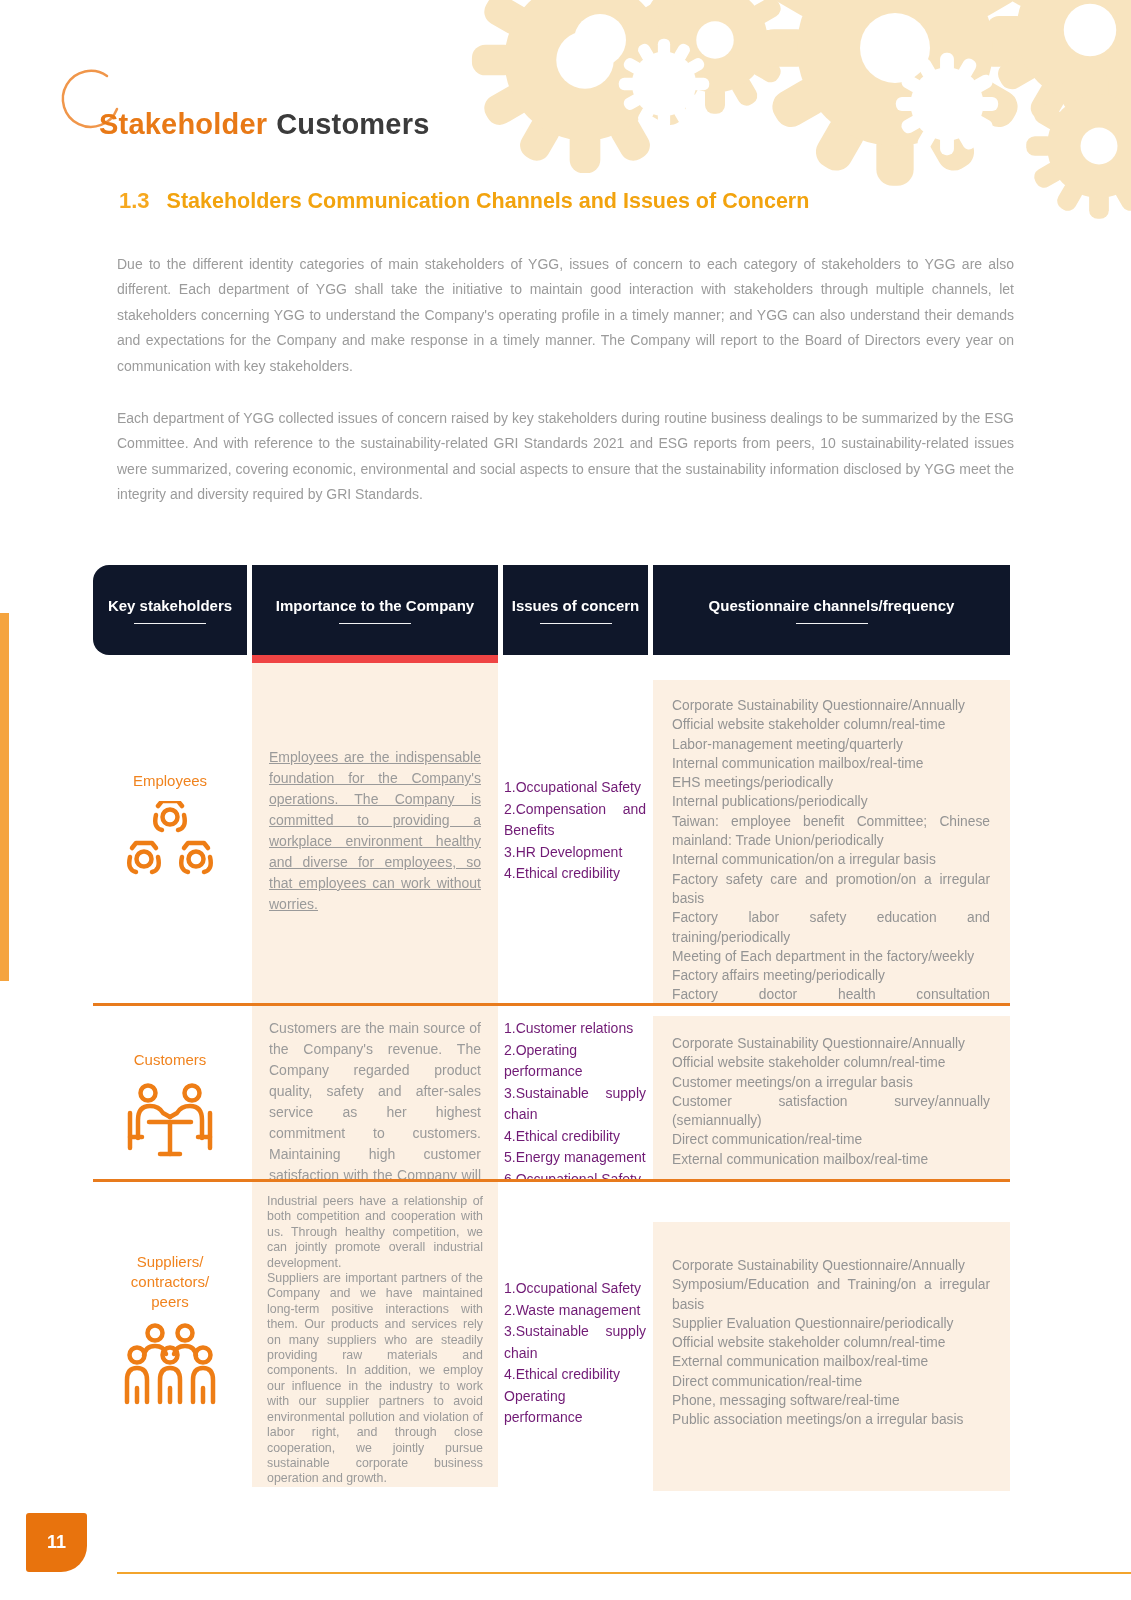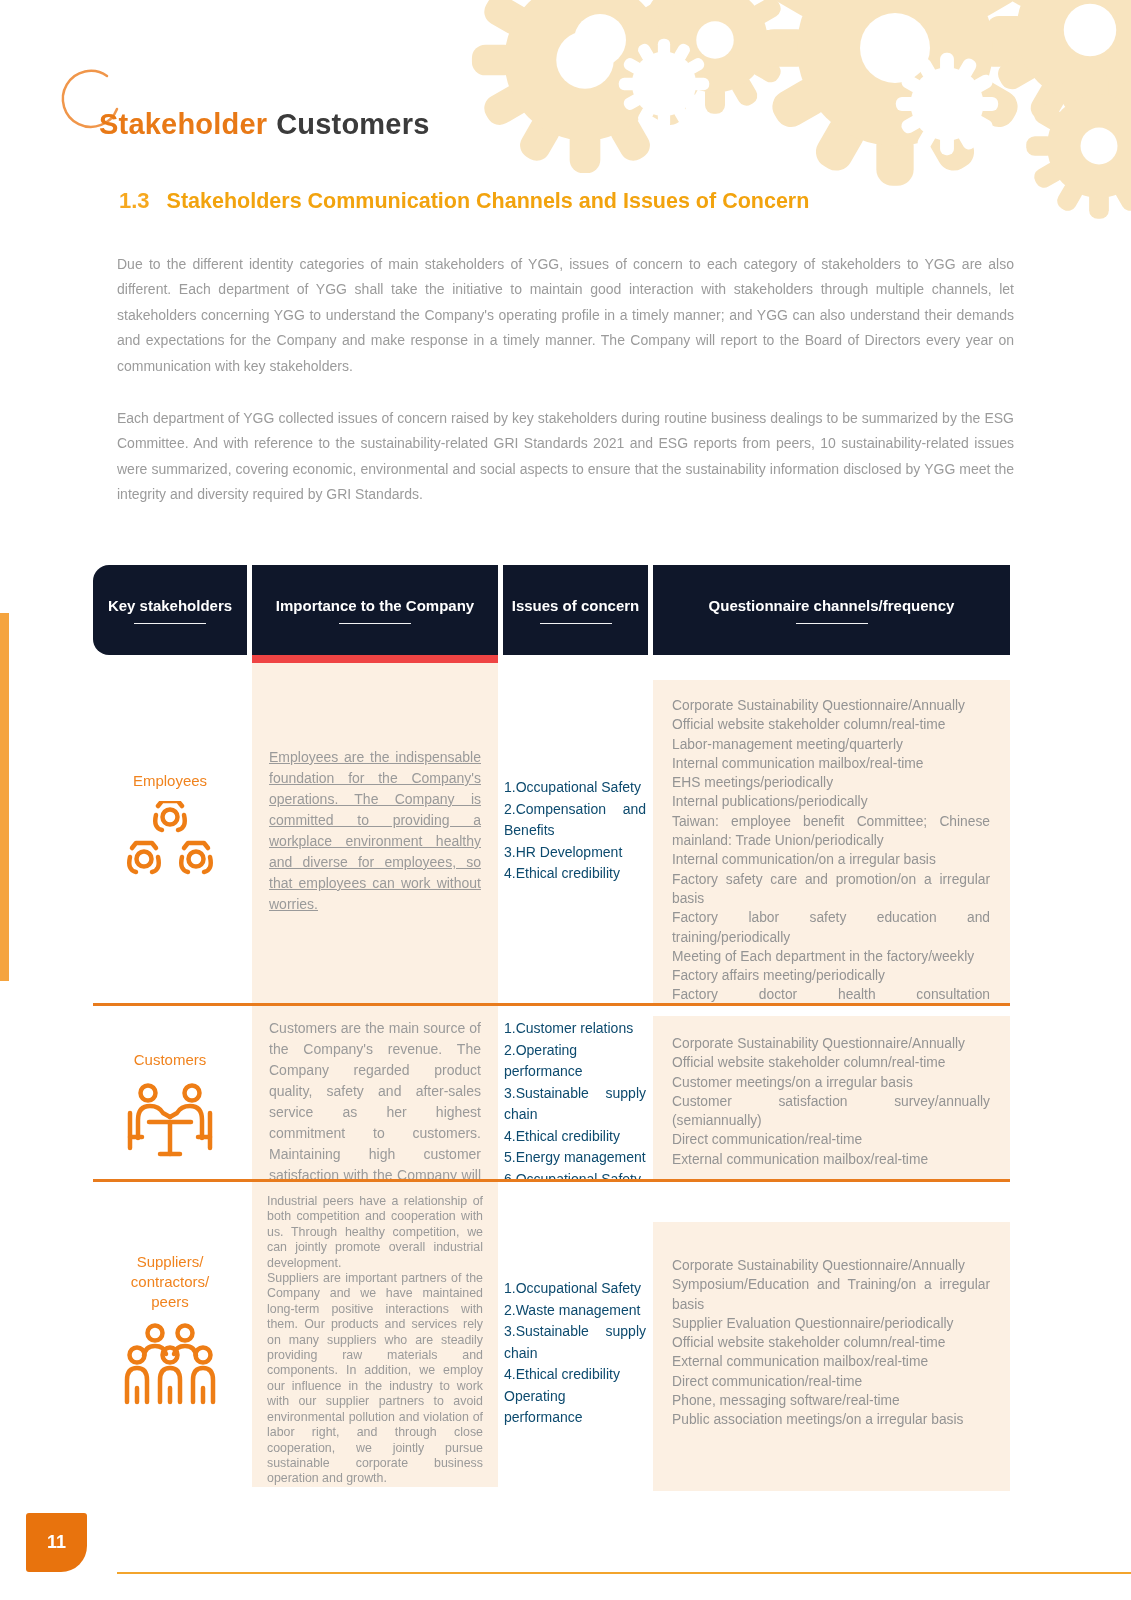--- a/index.html
+++ b/index.html
@@ -37,21 +37,21 @@
   }
   .th-first { border-radius:16px 0 0 16px; }
   .th-underline { width:72px; height:1px; background:rgba(255,255,255,.95); margin-top:8px; }
   .divider { grid-column:1 / -1; background:#e87b1d; }
   .cell { box-sizing:border-box; overflow:hidden; }
   .peach { background:#fcf0e3; }
   .name-cell { text-align:center; color:#f0831e; font-size:15px; line-height:20px; white-space:pre-line; }
   .icon { display:block; margin:10px auto 0; }
   .imp { color:#9a9a9a; font-size:14px; line-height:21px; text-align:justify; white-space:pre-line; }
   .imp-small { font-size:12.4px; line-height:15.4px; }
-  .iss { color:#0c4a6e; font-size:14px; line-height:21.5px; text-align:justify; white-space:pre-line; }
+  .iss { color:#701a75; font-size:14px; line-height:21.5px; text-align:justify; white-space:pre-line; }
   .chan { color:#949494; font-size:13.8px; line-height:19.3px; text-align:justify; white-space:pre-line; }
   
   .r1c1 { padding-top:116px; }
   .r1c2 { border-top:8px solid #ef4444; padding:84px 17px 0;text-decoration:underline; }
   .r1c3 { padding:122px 2px 0 1px; }
   .r1c4 { border-top:25px solid #fff; padding:16px 20px 0 19px; }
   .r2c1 { padding-top:44px; }
   .r2c2 { padding:12px 17px 0; }
   .r2c3 { padding:12px 2px 0 1px; }
   .r2c4 { border-top:10px solid #fff; padding:18px 20px 0 19px; }

